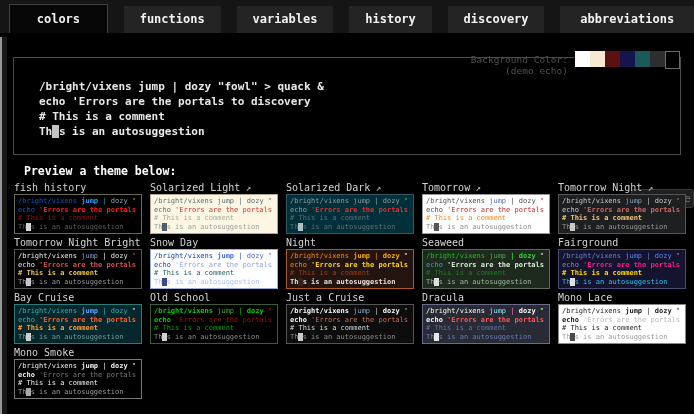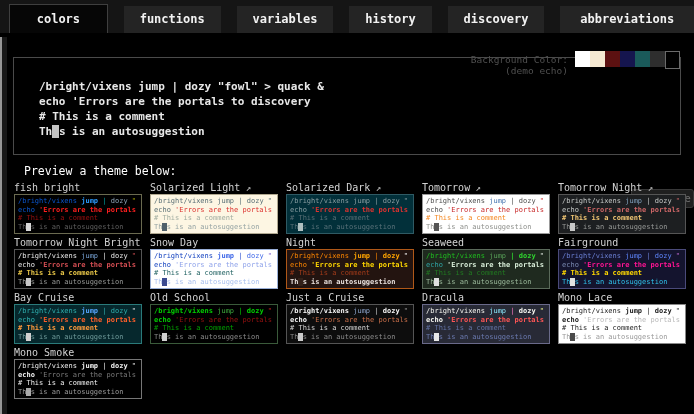--- a/index.html
+++ b/index.html
@@ -6,21 +6,21 @@
   html,body { width:694px; height:414px; background:#000; overflow:hidden;
     font-family:"DejaVu Sans Mono","Liberation Mono",monospace; }
   #stage { position:relative; width:694px; height:414px; background:#000; }
 
   
   .leftstrip { position:absolute; left:0; top:37px; width:2px; height:377px; background:#979797; }
   .leftstrip2 { position:absolute; left:2px; top:37px; width:5px; height:377px; background:#181818; }
 
   
   .tabbar { position:absolute; left:0; top:0; width:694px; height:33px; background:#151515;
-    display:flex; align-items:flex-end; padding-left:9px; gap:16px;justify-content:flex-end; }
+    display:flex; align-items:flex-end; padding-left:9px; gap:16px; }
   .tab { height:27px; line-height:27px; background:#242424; color:#f2f2f2; font-size:12px;
     font-weight:bold; text-align:center; flex:1 1 0; cursor:pointer; }
   .tab.active { background:#060606; border:1px solid #3f3f3f; border-bottom:none; height:29px; line-height:29px; }
   .tab.wide { flex:1.38 1 0; }
   .tab.narrow { flex:0.85 1 0; }
 
   
   .termbox { position:absolute; left:13px; top:57px; width:668px; height:98px;
     border:1px solid #4a4a4a; background:#000; }
   .termlines { position:absolute; left:25px; top:21px; }
@@ -32,21 +32,21 @@
     justify-content:flex-end; align-items:flex-start; gap:7px; z-index:3; }
   .bglabel { text-align:right; color:#4f4f4f; font-size:9.5px; line-height:11px; padding-top:3px; }
   .swatchrow { display:flex; }
   .swatch { width:15px; height:16px; cursor:pointer; }
   .swatch.selected { border:1px solid #6a6a6a; height:18px; }
 
   .customize { position:absolute; left:617px; top:131px; width:63px; height:19px;
     background:#1f1f1f; border:1px solid #383838; border-radius:3px; color:#6f6f6f;
     font-size:10.5px; line-height:17px; text-align:center; cursor:pointer; }
 
-  .heading { position:absolute; left:24px; top:164px; color:#ffffff; font-size:11.5px; font-weight:normal; }
+  .heading { position:absolute; left:24px; top:164px; color:#ffffff; font-size:11.5px; font-weight:bold; }
 
   
   .grid { position:absolute; left:14px; top:181px; width:676px;
     display:grid; grid-template-columns:repeat(5,128px); column-gap:8px; }
   .cell { height:55px; }
   .ttitle { height:13px; color:#d2d2d2; font-size:10px; line-height:13px; white-space:nowrap;
     overflow:hidden; }
   .ttitle .arrow { font-size:9px; }
   .tbox { width:128px; height:40px; border:1px solid #555; overflow:hidden;
     padding:2px 3px; cursor:pointer; }
@@ -91,21 +91,21 @@
         <div class="tline"># This is a comment</div>
         <div class="tline">Th<span class="maincur">i</span>s is an autosuggestion</div>
       </div>
     <div class="customize">Customize</div>
   </div>
 
   <div class="heading">Preview a theme below:</div>
 
   <div class="grid">
       <div class="cell">
-        <div class="ttitle"><span>fish bright</span></div>
+        <div class="ttitle"><span>fish history</span></div>
         <div class="tbox" style="background: rgb(0, 0, 0); border-color: rgb(106, 106, 80);">
           <div class="pline"><span style="color: rgb(10, 87, 208);">/bright/vixens </span><span style="color: rgb(45, 156, 255); font-weight: bold;">jump</span><span style="color: rgb(0, 165, 165);"> | </span><span style="color: rgb(143, 165, 184);">dozy </span><span style="color: rgb(168, 168, 0);">"</span></div>
           <div class="pline"><span style="color: rgb(10, 87, 208);">echo </span><span style="color: rgb(255, 31, 31); font-weight: bold;">'Errors are the portals</span></div>
           <div class="pline"><span style="color: rgb(155, 16, 16);"># This is a comment</span></div>
           <div class="pline"><span style="color: rgb(95, 95, 95);">Th</span><span style="background: rgb(216, 216, 216); color: rgb(216, 216, 216);">i</span><span style="color: rgb(95, 95, 95);">s is an autosuggestion</span></div>
         </div>
       </div>
       <div class="cell">
         <div class="ttitle"><span>Solarized Light</span><span class="arrow"> ↗</span></div>
         <div class="tbox" style="background: rgb(253, 246, 227); border-color: rgb(176, 168, 144);">

